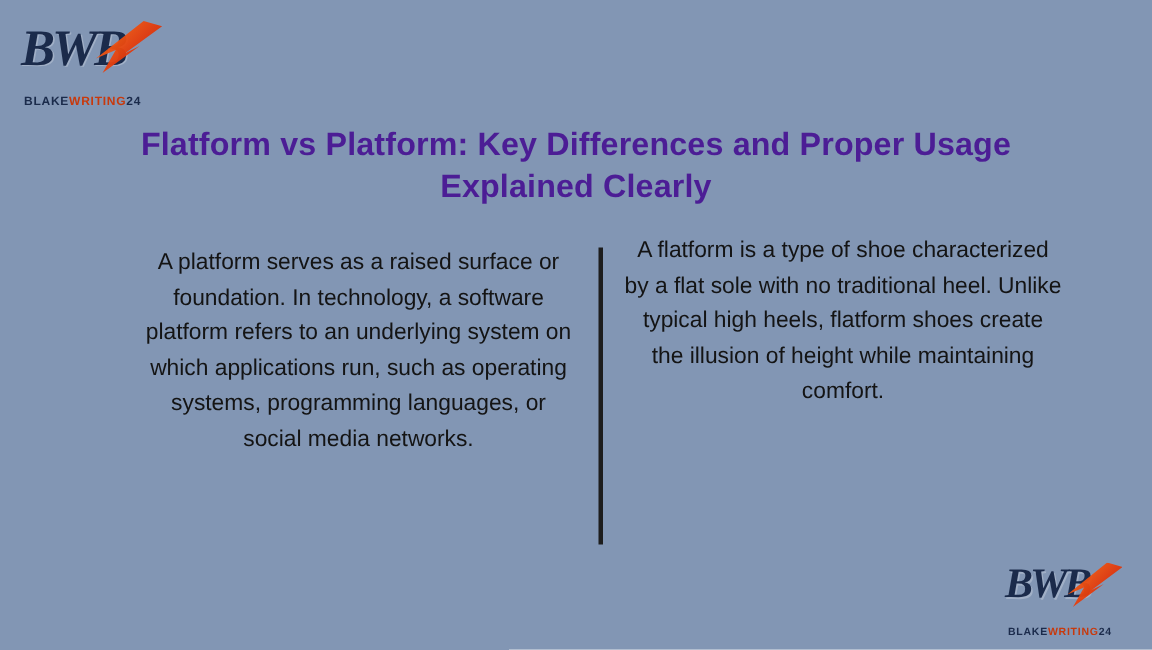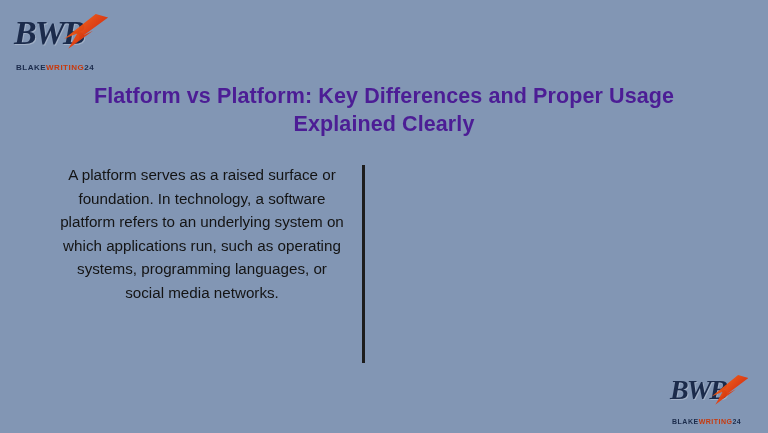--- a/index.html
+++ b/index.html
@@ -93,26 +93,26 @@
     font-size: 21.5px;
     font-weight: bold;
     color: #4c1d95;
     line-height: 1.32;
     letter-spacing: 0.1px;
   }
 
   
   .columns {
     position: absolute;
-    left: 56px;
+    left: 44px;
     top: 155px;
     width: 664px;
     display: flex;
     align-items: flex-start;
-    justify-content: flex-start;
+    justify-content: flex-end;
   }
   .col {
     width: 292px;
     text-align: center;
     font-size: 15.2px;
     line-height: 1.55;
     color: #141414;
   }
   .col-left { padding-top: 8px; }
   .divider {
@@ -136,20 +136,21 @@
     <div class="logo-sub">
       <span>BLAKE</span><span class="accent">WRITING</span><span>24</span>
     </div>
   </div>
 
   <div class="title">Flatform vs Platform: Key Differences and Proper Usage Explained Clearly</div>
 
   <div class="columns">
     <div class="col col-left">A platform serves as a raised surface or foundation. In technology, a software platform refers to an underlying system on which applications run, such as operating systems, programming languages, or social media networks.</div>
     <div class="divider"></div>
+    <div class="col col-right">A flatform is a type of shoe characterized by a flat sole with no traditional heel. Unlike typical high heels, flatform shoes create the illusion of height while maintaining comfort.</div>
   </div>
 
   <div class="logo logo-bottom">
     <div class="logo-mark">
       <span class="logo-letters">BWB</span>
       <span class="logo-swoosh"></span>
     </div>
     <div class="logo-sub">
       <span>BLAKE</span><span class="accent">WRITING</span><span>24</span>
     </div>

